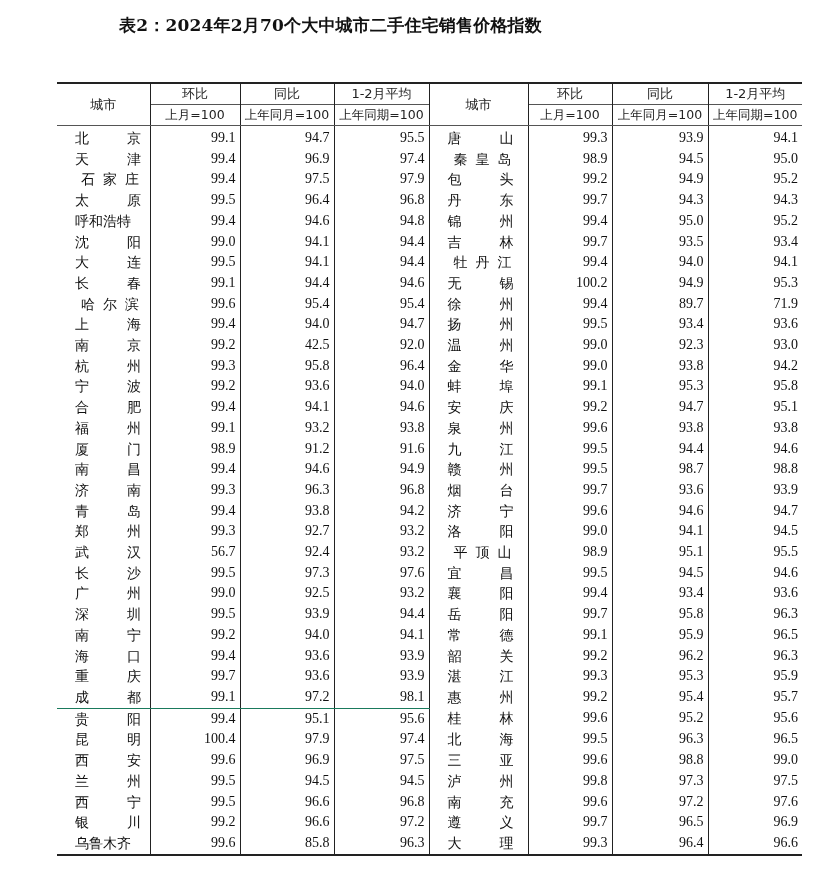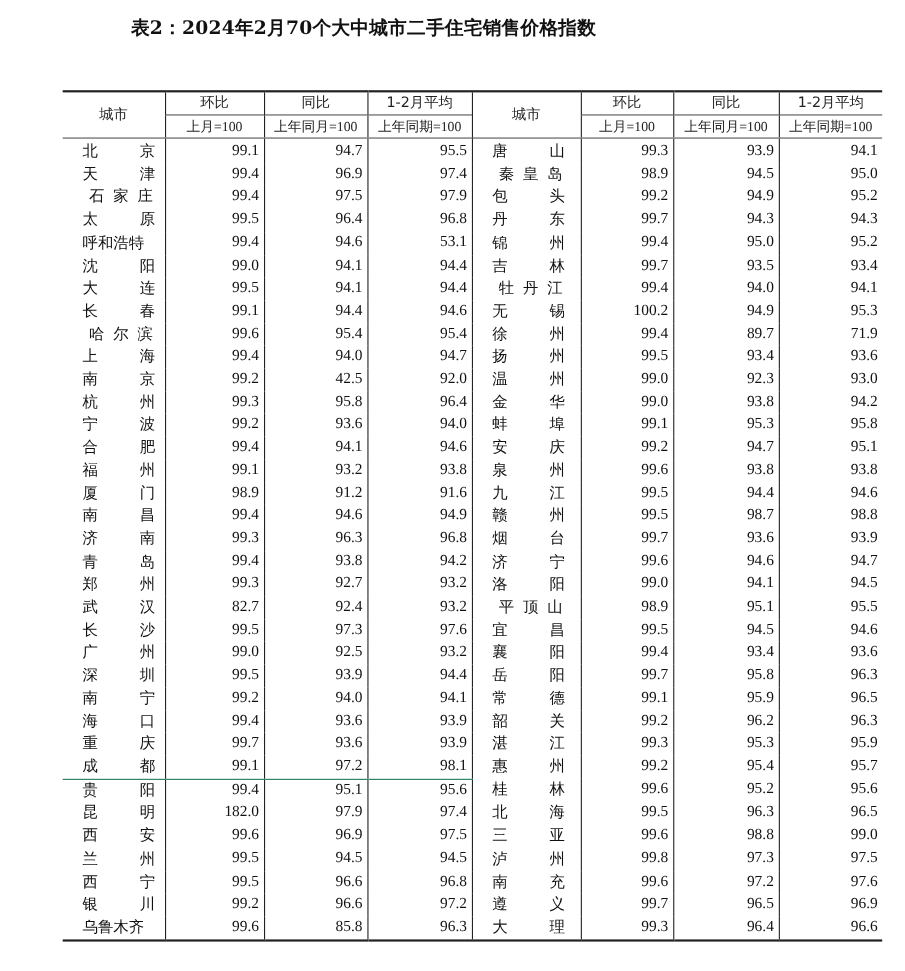--- a/index.html
+++ b/index.html
@@ -15,21 +15,21 @@
   table.grid col.c2 { width: 94px; }
   table.grid col.c3 { width: 95px; }
   table.grid col.city2 { width: 99px; }
   table.grid col.d1 { width: 84px; }
   table.grid col.d2 { width: 96px; }
   table.grid col.d3 { width: 94px; }
   table.grid thead tr:first-child th { border-top: 2px solid #222; }
   table.grid th { font-weight: normal; font-family: "DejaVu Sans", sans-serif;
                   font-size: 13px; color: #222; text-align: center; padding: 0;
                   height: 20px; line-height: 20px; }
-  table.grid th.sub { border-top: 1px solid #555; border-bottom: 1px solid #555; font-size: 12.5px; font-family: Liberation Serif, serif; }
+  table.grid th.sub { border-top: 1px solid #555; border-bottom: 1px solid #555; font-size: 12.5px; }
   table.grid th.cityhead { border-bottom: 1px solid #555; }
   table.grid th.vl, table.grid td.vl { border-left: 1.5px solid #222; }
   table.grid td { height: 20.7px; padding: 0; font-size: 14px; line-height: 20.7px; }
   table.grid td.num { text-align: right; padding-right: 4px; }
   table.grid td.cityname { font-family: "DejaVu Sans", sans-serif; font-size: 14px;
                            padding-left: 18px; padding-right: 6px; }
   .cn { display: flex; justify-content: space-between; width: 66px; }
   .cn.three { justify-content: space-between; width: 58px; padding-left: 6px; }
   .cn.four { justify-content: flex-start; letter-spacing: 0; }
   table.grid tbody tr:first-child td { padding-top: 2px; }
@@ -159,21 +159,21 @@
         <td class="cityname">
           <div class="cn four">
             <span>呼</span>
             <span>和</span>
             <span>浩</span>
             <span>特</span>
           </div>
         </td>
         <td class="num vl">99.4</td>
         <td class="num vl">94.6</td>
-        <td class="num vl">53.1</td>
+        <td class="num vl">94.8</td>
         <td class="cityname vl">
           <div class="cn">
             <span>锦</span>
             <span>州</span>
           </div>
         </td>
         <td class="num vl">99.4</td>
         <td class="num vl">95.0</td>
         <td class="num vl">95.2</td>
       </tr>
@@ -479,21 +479,21 @@
         <td class="num vl">94.1</td>
         <td class="num vl">94.5</td>
       </tr>
       <tr>
         <td class="cityname">
           <div class="cn">
             <span>武</span>
             <span>汉</span>
           </div>
         </td>
-        <td class="num vl">82.7</td>
+        <td class="num vl">56.7</td>
         <td class="num vl">92.4</td>
         <td class="num vl">93.2</td>
         <td class="cityname vl">
           <div class="cn three">
             <span>平</span>
             <span>顶</span>
             <span>山</span>
           </div>
         </td>
         <td class="num vl">98.9</td>
@@ -660,21 +660,21 @@
         <td class="num vl">95.2</td>
         <td class="num vl">95.6</td>
       </tr>
       <tr>
         <td class="cityname">
           <div class="cn">
             <span>昆</span>
             <span>明</span>
           </div>
         </td>
-        <td class="num vl">182.0</td>
+        <td class="num vl">100.4</td>
         <td class="num vl">97.9</td>
         <td class="num vl">97.4</td>
         <td class="cityname vl">
           <div class="cn">
             <span>北</span>
             <span>海</span>
           </div>
         </td>
         <td class="num vl">99.5</td>
         <td class="num vl">96.3</td>

